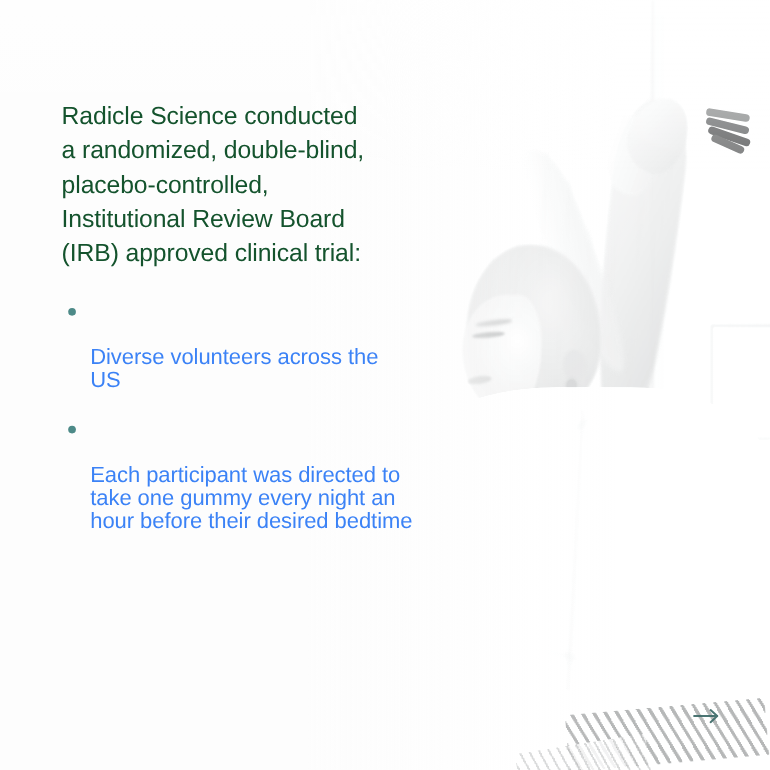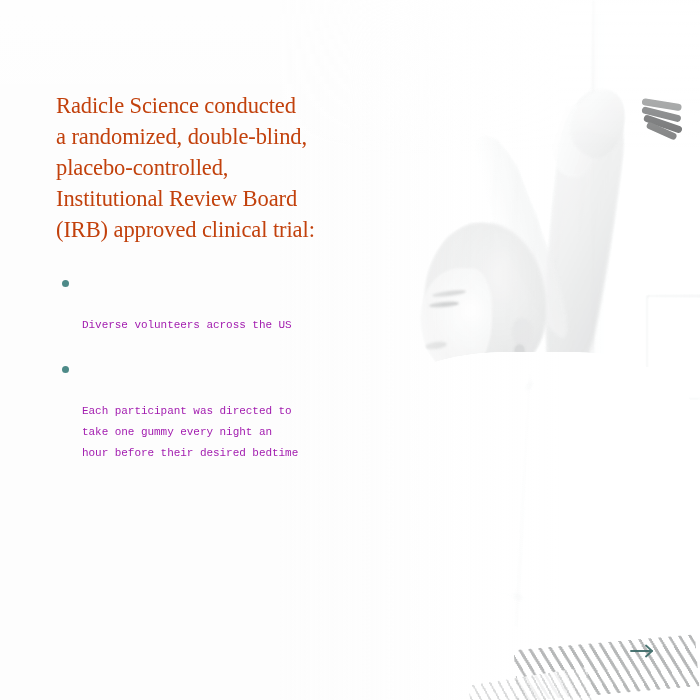--- a/index.html
+++ b/index.html
@@ -300,44 +300,44 @@
     font-size: 42px;
     line-height: 50px;
     font-weight: 700;
     color: #2b4e4b;
     letter-spacing: -0.4px;
     margin: 0;
     white-space: pre-line;
   }
 
   .subhead {
-    font-family: Liberation Serif, serif;
+    font-family: Liberation Sans, sans-serif;
     font-size: 22.5px;
     line-height: 31px;
     font-weight: 400;
-    color: #c2410c;
+    color: #14532d;
     margin: 18px 0 0 0;
     white-space: pre-line;
     letter-spacing: -0.1px;
   }
 
   .bullets {
     list-style: none;
     margin: 28px 0 0 0;
     padding: 0;
     width: 320px;
   }
   .bullet {
     position: relative;
     padding-left: 26px;
     margin-bottom: 23px;
-    font-family: Liberation Mono, monospace;
-    font-size: 11px;
+    font-family: Liberation Sans, sans-serif;
+    font-size: 20px;
     line-height: 21px;
-    color: #a21caf;
+    color: #3b82f6;
     letter-spacing: -0.05px;
     white-space: pre-line;
   }
   .bullet:last-child { margin-bottom: 0; }
   .bullet-dot {
     position: absolute;
     left: 6px;
     top: 7px;
     width: 7px;
     height: 7px;

